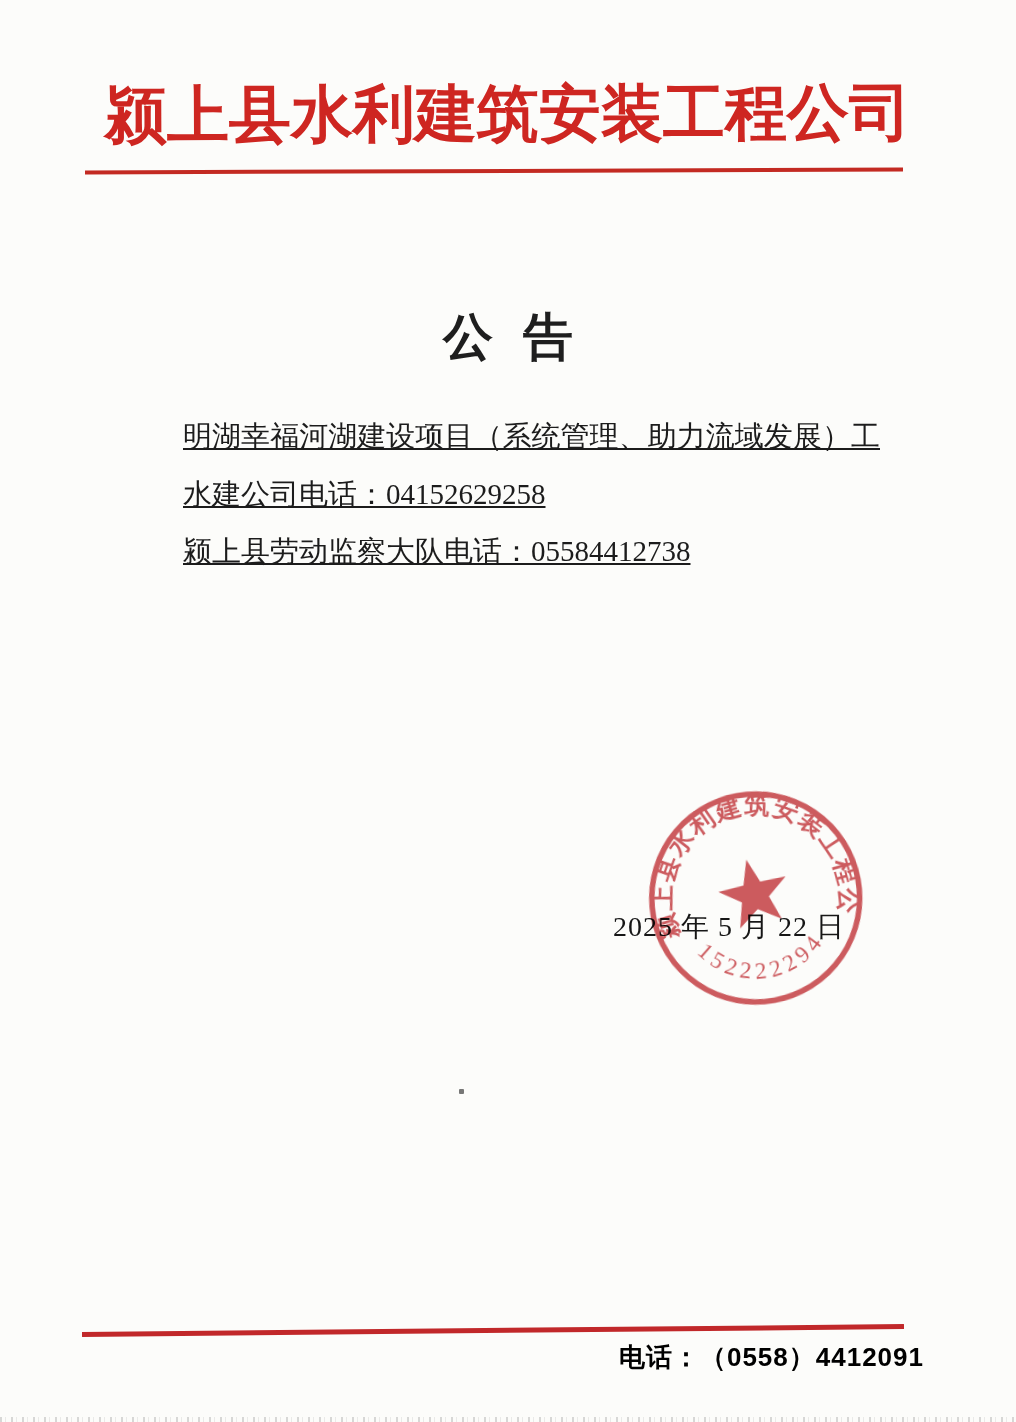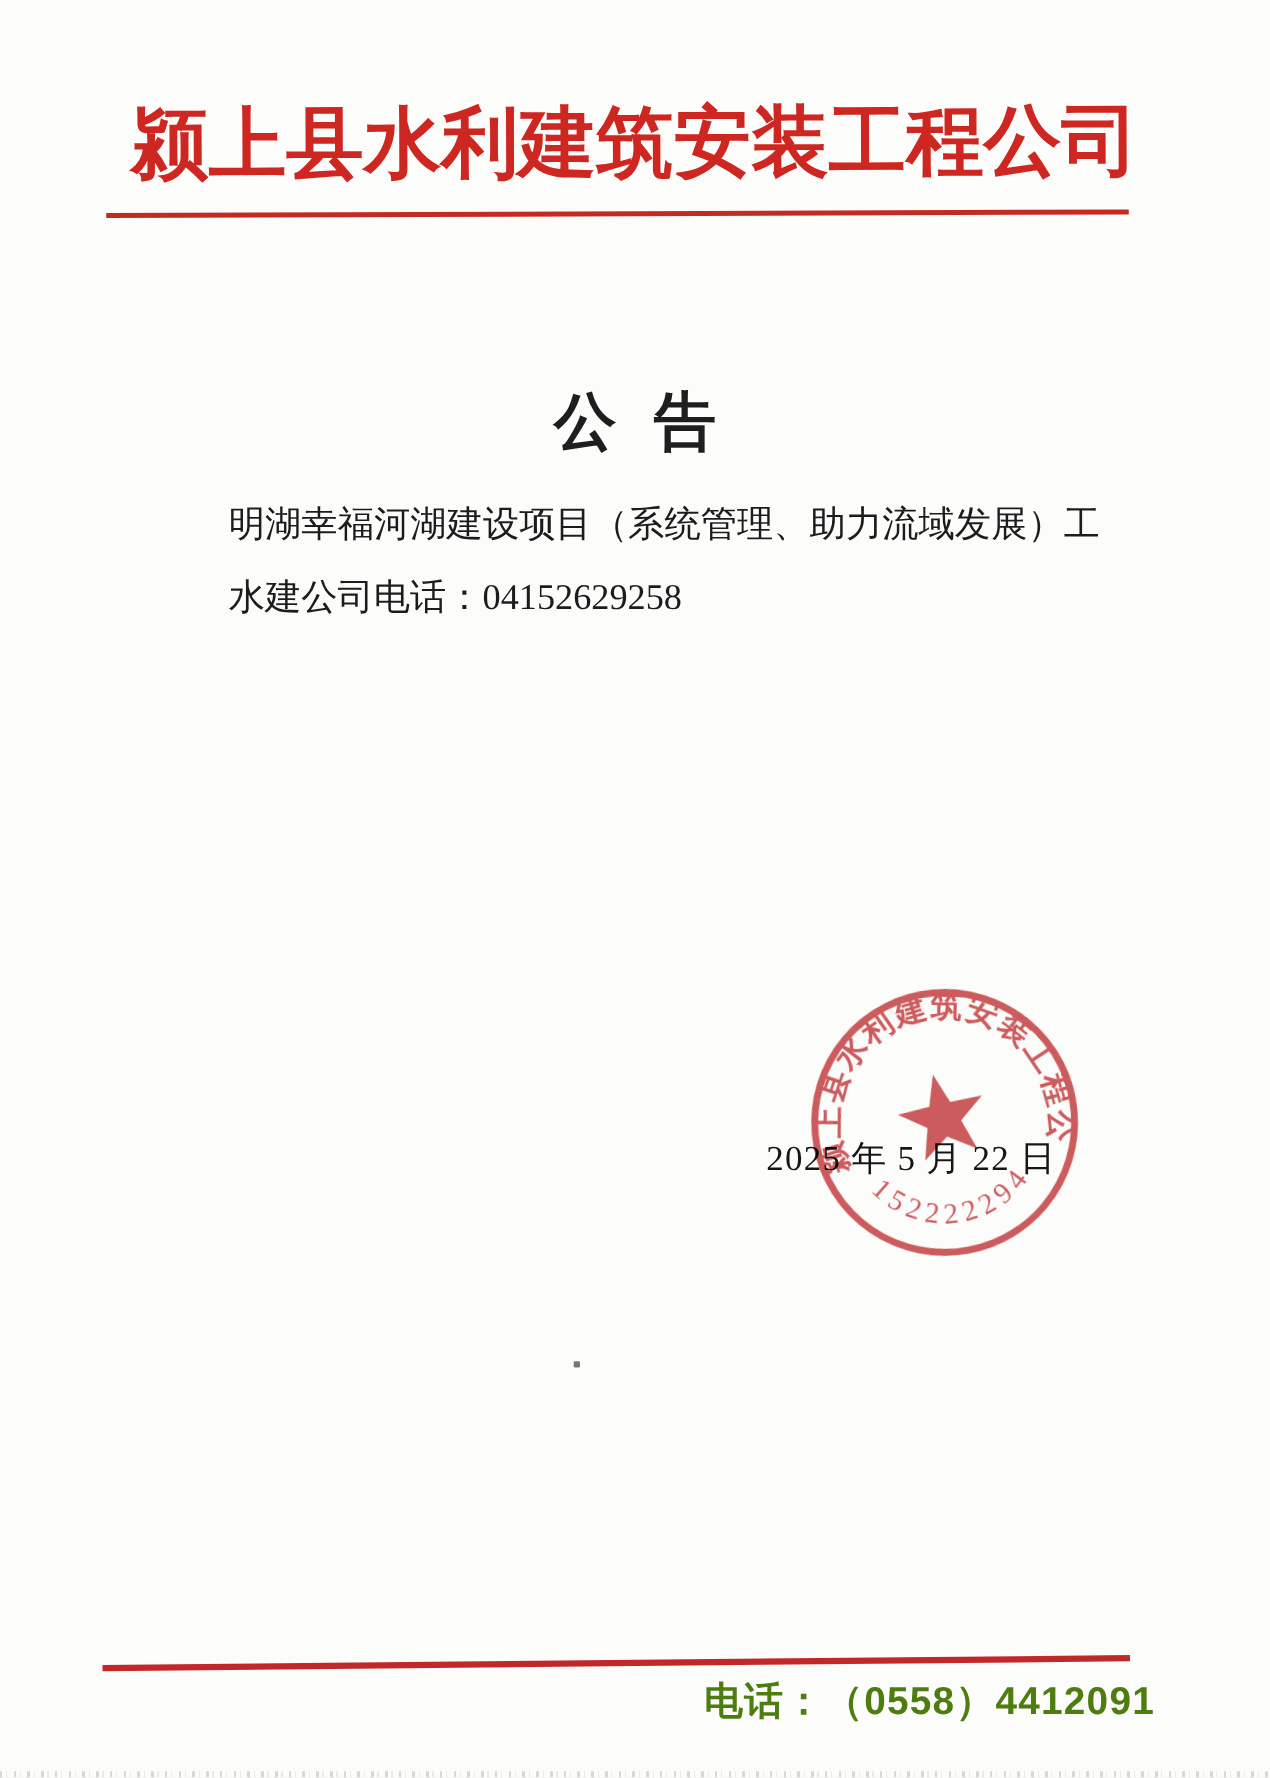--- a/index.html
+++ b/index.html
@@ -41,25 +41,26 @@
     font-family: "Liberation Sans", sans-serif;
     font-weight: bold;
     font-size: 50px;
     word-spacing: 16px;
     color: #1e1e1e;
     white-space: nowrap;
     margin-top: 28px;
   }
   
   .body-block {
-    position: absolute; left: 125px; top: 392px; width: 755px;
+    position: absolute; left: 125px; top: 408px; width: 755px;
     font-size: 29px;
     line-height: 57.5px;
     color: #1c1c1c;
     font-family: "Liberation Serif", serif;
+    text-decoration: underline;
   }
   .body-line { white-space: nowrap; }
   .just {
     white-space: normal;
     text-align: justify;
     text-align-last: justify;
   }
   .indent { padding-left: 58px; }
   .indent.just { padding-left: 58px; width: 697px; }
   
@@ -84,23 +85,23 @@
   .foot-rule {
     position: absolute; left: 82px; top: 1328px;
     width: 822px; height: 5px;
     background: #c1282a;
     transform: rotate(-0.55deg);
   }
   .foot-phone {
     position: absolute; right: 111px; top: 1340px;
     font-family: "Liberation Sans", sans-serif;
     font-weight: bold;
-    font-size: 31px;
+    font-size: 26px;
     letter-spacing: 1px;
-    color: #4d7c0f;
+    color: #000000;
     white-space: nowrap;
   }
   
   .speck {
     position: absolute; left: 459px; top: 1089px;
     width: 5px; height: 5px;
     background: #555;
     border-radius: 1px;
     opacity: 0.8;
   }
@@ -119,20 +120,21 @@
 
   <div class="letterhead">颍上县水利建筑安装工程公司</div>
 
   <div class="head-rule"></div>
 
   <div class="notice-title">公 告</div>
 
   <div class="body-block">
     <div class="body-line just indent">明湖幸福河湖建设项目（系统管理、助力流域发展）工</div>
     <div class="body-line indent">水建公司电话：04152629258</div>
+    <div class="body-line indent">颍上县劳动监察大队电话：05584412738</div>
   </div>
 
   <div class="date-line">2025 年 5 月 22 日</div>
 
   <svg class="seal" viewBox="0 0 220 220">
     <defs>
       <path id="ringPath" d="M 32.7,139.8 A 84,84 0 1 1 187.3,139.8" fill="none"></path>
       <path id="numPath" d="M 42.2,149.4 A 80,80 0 0 0 177.8,149.4" fill="none"></path>
       <filter id="inkSoft" x="-5%" y="-5%" width="110%" height="110%">
         <feGaussianBlur stdDeviation="0.45"></feGaussianBlur>

